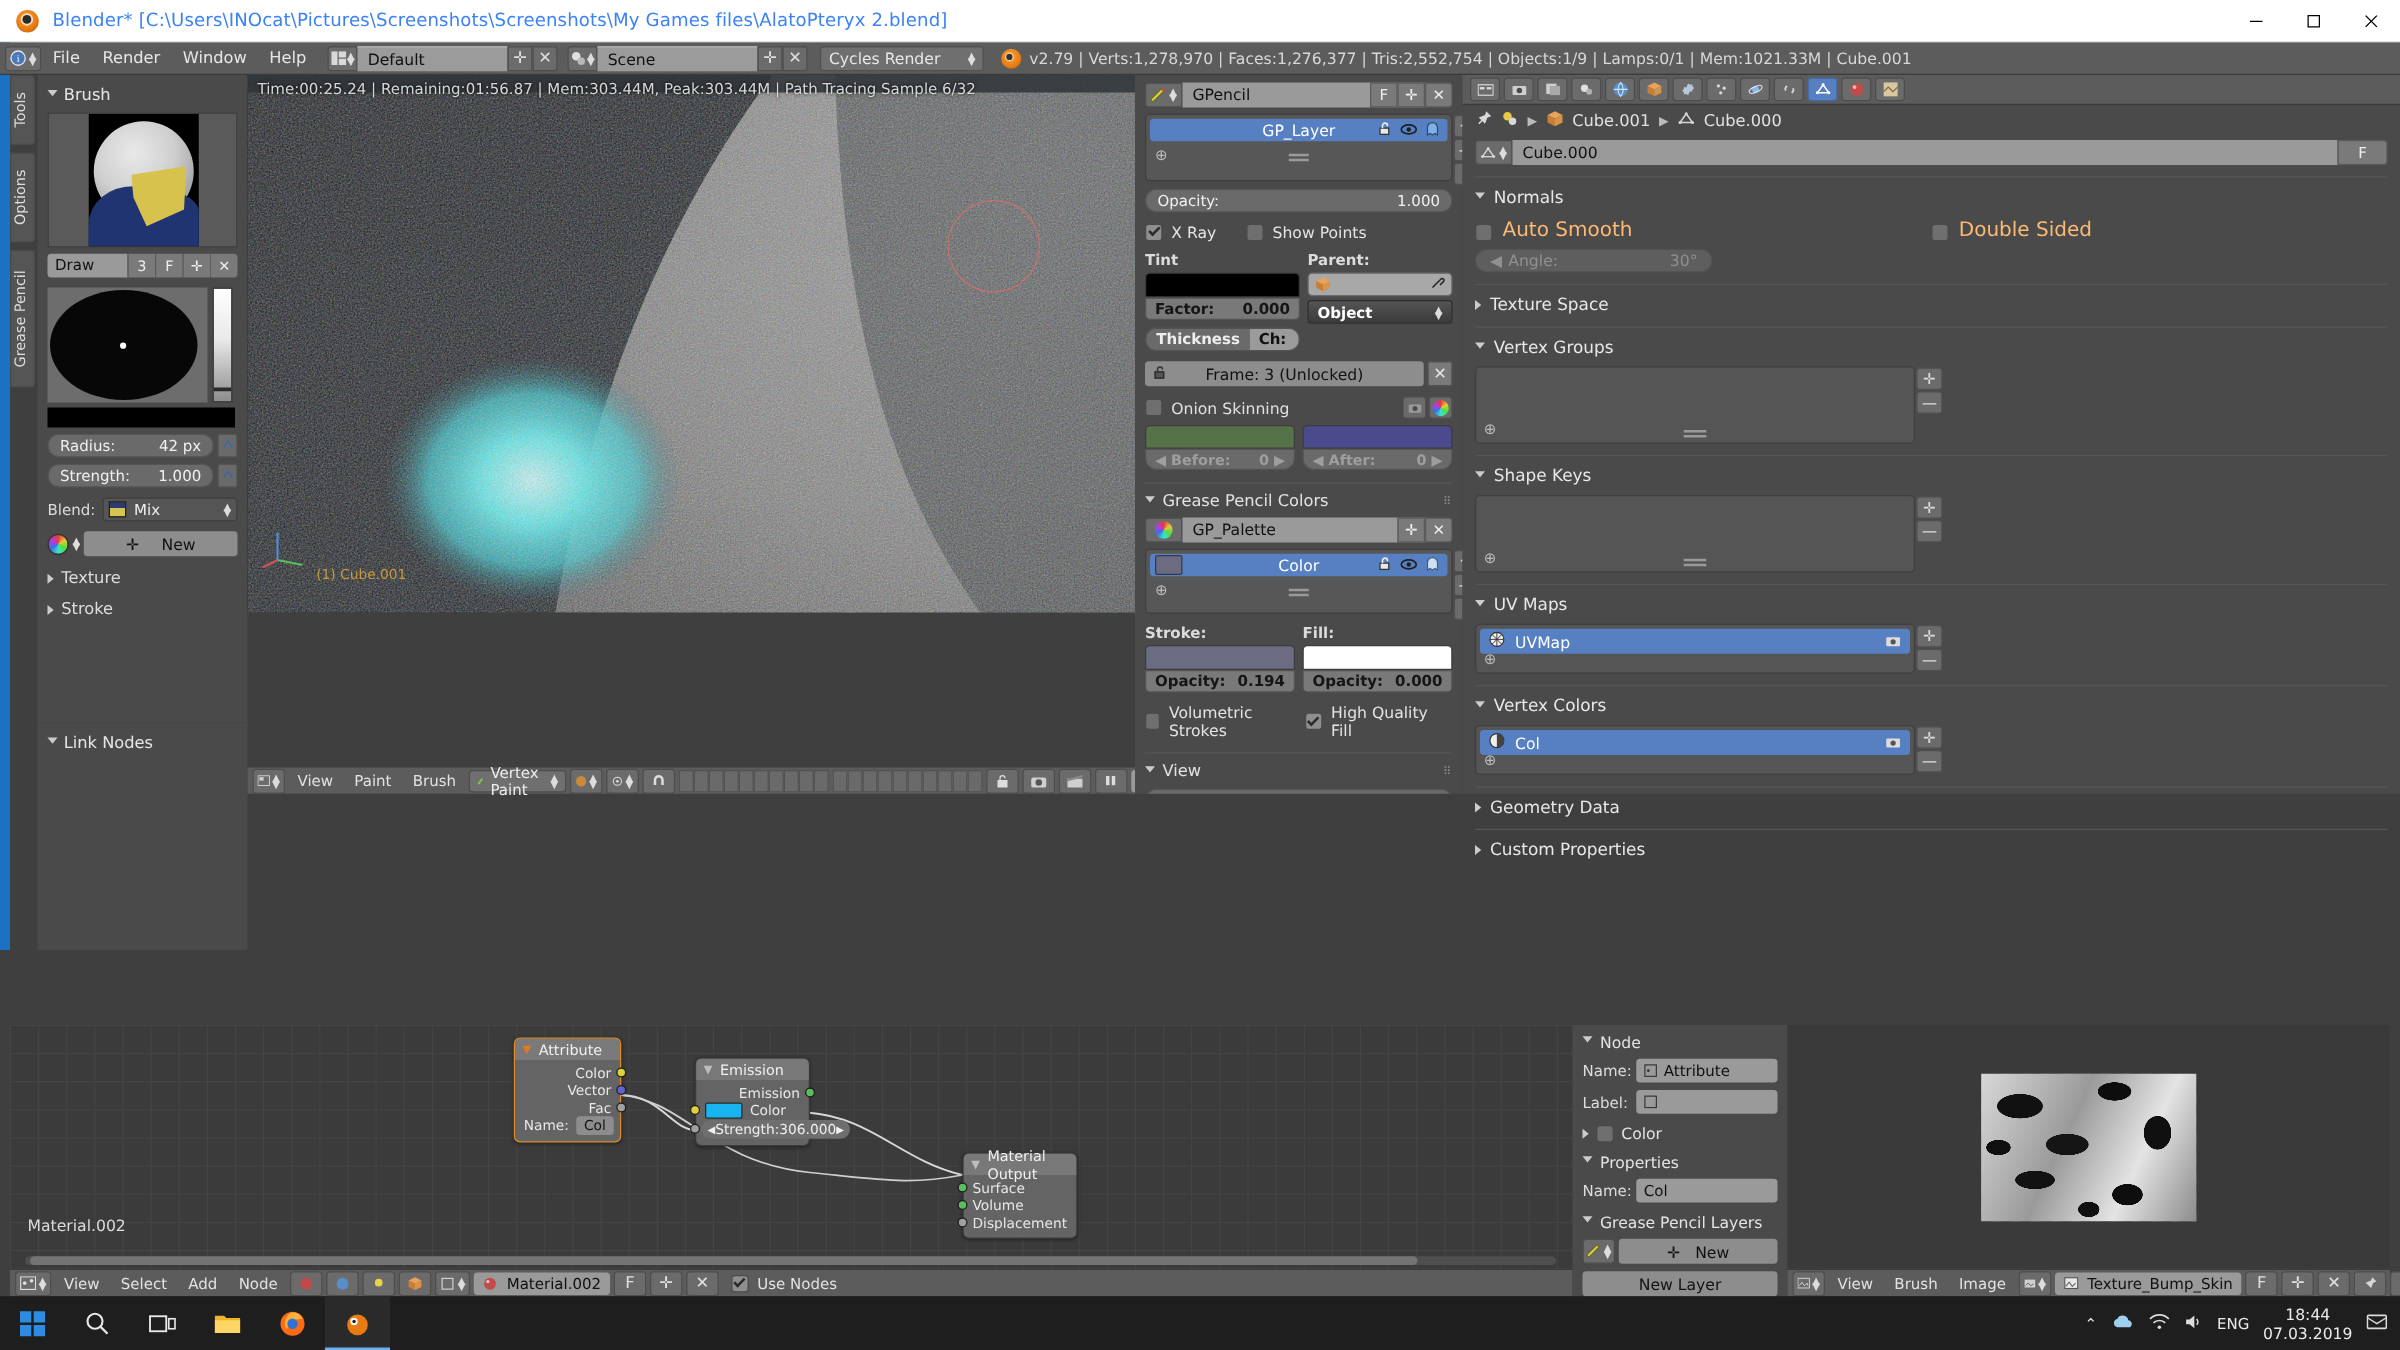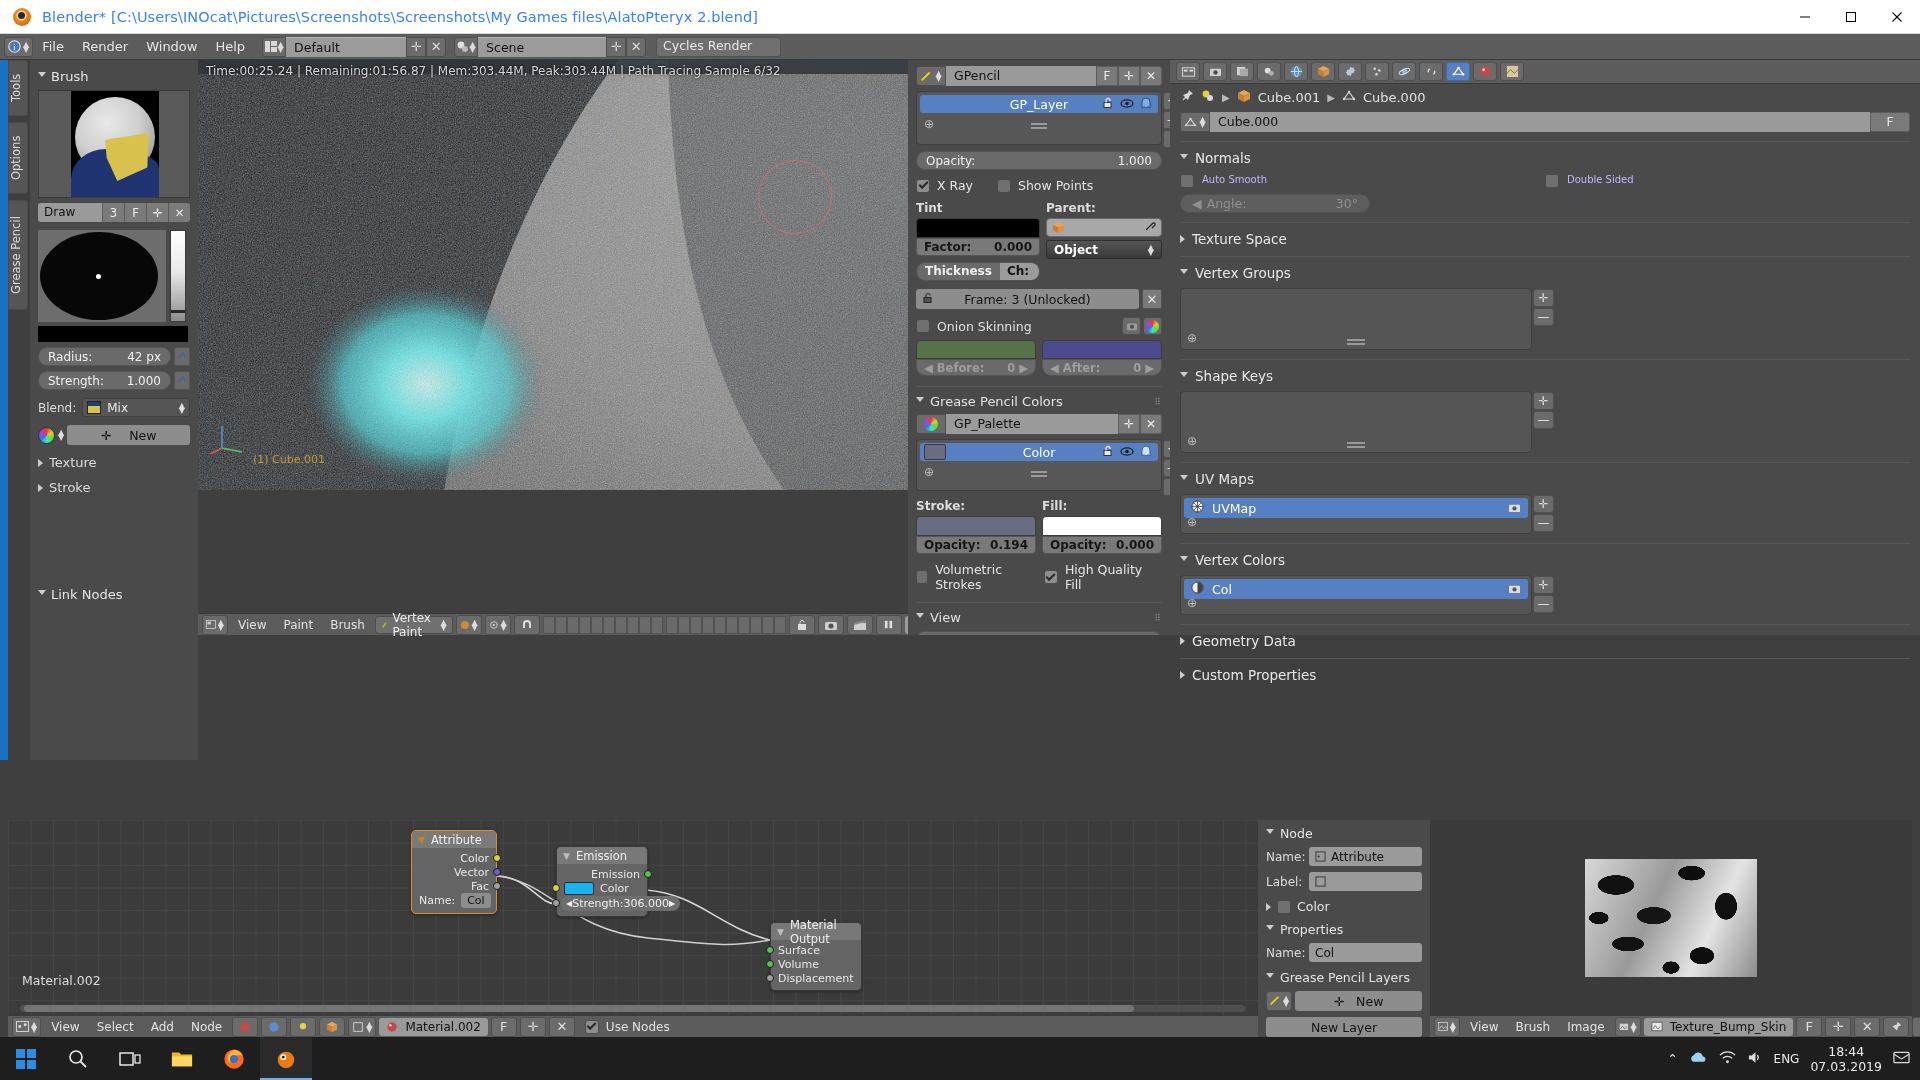--- a/index.html
+++ b/index.html
@@ -33,21 +33,21 @@
   .menu-item { padding:0 9px; height:20px; line-height:20px; font-size:13px; color:#e6e6e6; cursor:default; }
   .combo { height:20px; display:flex; align-items:center; }
   .combo .pre { width:24px; height:20px; background:#6b6b6b; border:1px solid #4e4e4e;
     border-radius:3px 0 0 3px; display:flex; align-items:center; justify-content:center; gap:1px;}
   .combo .field { height:20px; background:#9b9b9b; color:#111; font-size:12.5px;
     padding:0 8px; line-height:20px; min-width:120px; border-top:1px solid #b5b5b5; }
   .combo .plus,.combo .x { width:20px; height:20px; background:#6b6b6b; border:1px solid #4e4e4e;
     display:flex; align-items:center; justify-content:center; color:#ddd; font-size:13px; }
   .combo .x { border-radius:0 3px 3px 0; }
   .engine { height:20px; background:#6f6f6f; border:1px solid #505050; border-radius:3px;
-    display:flex; padding:0 6px; gap:22px; font-size:12.5px; color:#e8e8e8;flex-direction:column; }
+    display:flex; align-items:center; padding:0 6px; gap:22px; font-size:12.5px; color:#e8e8e8; }
   .arrows { display:flex; flex-direction:column; line-height:5px; font-size:8px; color:#ddd; }
   .stats { font-size:12.5px; color:#d8d8d8; display:flex; align-items:center; gap:6px; }
   .stats .bicon { width:16px; height:16px; border-radius:50%;
     background:radial-gradient(circle at 45% 40%, #f7a93c 0%, #e87b14 60%, #a85205 100%); position:relative;}
   .stats .bicon::after{content:"";position:absolute;left:4px;top:4px;width:5px;height:5px;border-radius:50%;
     background:#333;box-shadow:0 0 0 1px #fff9;}
 
   
   .ws { position:absolute; left:8px; top:60px; width:1912px; height:760px; }
 
@@ -196,21 +196,21 @@
   .propbody { padding:0 10px; }
   .namerow { display:flex; height:20px; margin-top:2px;}
   .namerow .pre { width:30px; background:#6b6b6b; border:1px solid #4e4e4e; border-radius:3px 0 0 3px;
     display:flex; align-items:center; justify-content:center; gap:2px;}
   .namerow .field { flex:1; background:#9a9a9a; color:#111; font-size:12.5px; padding:0 8px; line-height:20px;}
   .namerow .sq { width:40px; background:#7a7a7a; border:1px solid #5c5c5c; border-radius:0 3px 3px 0;
     display:flex; align-items:center; justify-content:center; font-size:12px; color:#eee;}
   .psect { margin-top:9px; display:flex; align-items:center; gap:7px; font-size:13.5px; color:#e8e8e8;
     border-top:1px solid #565656; padding-top:8px;}
   .pcheckrow { display:flex; margin-top:8px; }
-  .pcheckrow > div { flex:1; display:flex; align-items:flex-start; gap:8px; font-size:10px; color:#c4b5fd;}
+  .pcheckrow > div { flex:1; display:flex; align-items:flex-end; gap:8px; font-size:16px; color:#fdba74;}
   .anglerow { height:19px; margin-top:6px; border-radius:9px; background:#5e5e5e; border:1px solid #515151;
     display:flex; align-items:center; justify-content:space-between; padding:0 11px; font-size:12.5px; color:#909090;}
   .bigbox { margin-top:7px; height:62px; background:#555; border:1px solid #3f3f3f; border-radius:4px;
     position:relative; }
   .bigbox .plus { position:absolute; left:6px; bottom:4px; color:#bdbdbd; font-size:12px;}
   .bigbox .grip { position:absolute; left:50%; bottom:8px; transform:translateX(-50%); width:18px; height:2px;
     background:#9a9a9a; box-shadow:0 4px 0 #9a9a9a;}
   .bigbox .sel { margin:3px; height:20px; background:#5680c2; border-radius:3px; display:flex;
     align-items:center; gap:8px; padding:0 7px; font-size:12.5px; color:#fff;}
   .bigbox .sel .right { margin-left:auto; }
@@ -368,20 +368,24 @@
       <div class="field" style="width:128px">Scene</div>
       <div class="plus">✛</div>
       <div class="x">✕</div>
     </div>
 
     <div class="engine" style="margin-left:10px; min-width:125px">
       <span>Cycles Render</span>
       <span class="arrows">▲<br>▼</span>
     </div>
 
+    <div class="stats" style="margin-left:14px">
+      <span class="bicon"></span>
+      <span>v2.79 | Verts:1,278,970 | Faces:1,276,377 | Tris:2,552,754 | Objects:1/9 | Lamps:0/1 | Mem:1021.33M | Cube.001</span>
+    </div>
   </div>
 
   <div class="ws">
 
     <div class="tabcol">
       <div class="vtab" style="height:56px">Tools</div>
       <div class="vtab" style="height:72px">Options</div>
       <div class="vtab" style="height:110px">Grease Pencil</div>
     </div>
 

